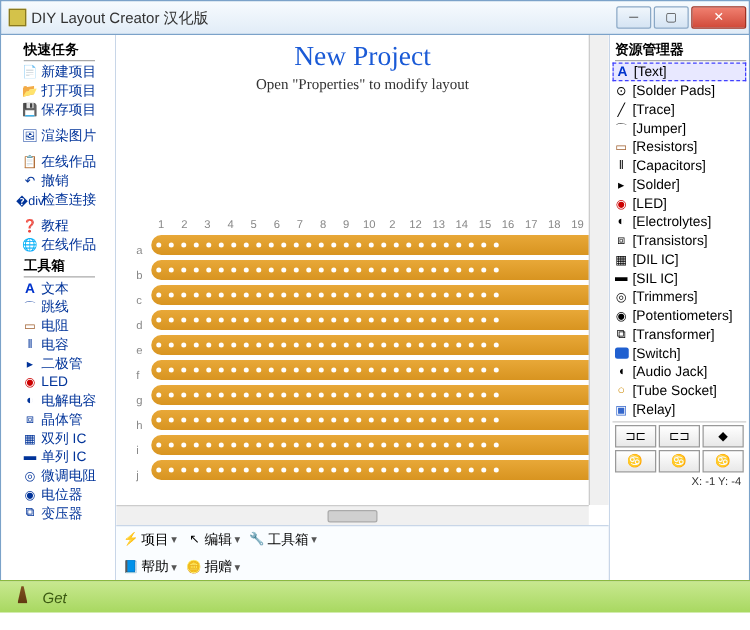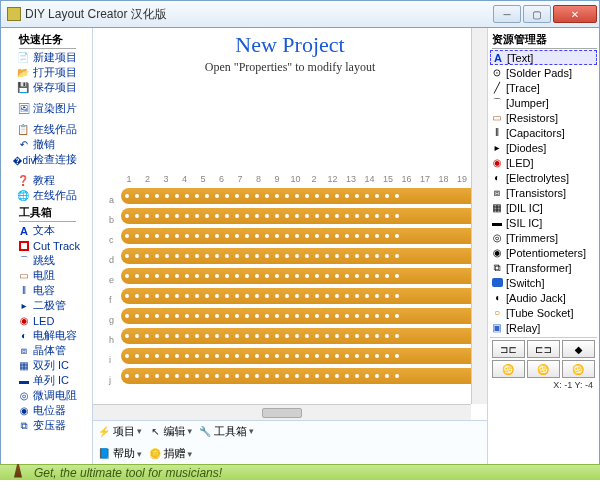--- a/index.html
+++ b/index.html
@@ -47,21 +47,21 @@
 .tb-lbl { font-size:11px; color:#000; }
 .dd { font-size:9px; color:#555; }
 
 
 .right-controls { padding:2px; border-top:1px solid #ccc; margin-top:2px; }
 .ctrl-row { display:flex; gap:2px; margin-bottom:2px; }
 .ctrl-btn { flex:1; height:18px; border:1px solid #999; background:linear-gradient(#fff,#e8e8e8); font-size:10px; display:flex; align-items:center; justify-content:center; }
 .coord { font-size:9px; text-align:right; padding-right:2px; color:#333; }
 
 
-.banner { height:16px; background:linear-gradient(#c8e890,#a8d860); border-top:1px solid #8ab840; display:flex; align-items:center; padding-left:10px; color:#3a5810; font-size:12px; font-style:italic; }
+.banner { height:26px; background:linear-gradient(#c8e890,#a8d860); border-top:1px solid #8ab840; display:flex; align-items:center; padding-left:10px; color:#3a5810; font-size:12px; font-style:italic; }
 .banner .mic { width:16px; height:18px; margin-right:8px; position:relative; }
 .banner .mic::before { content:""; position:absolute; left:4px; top:0; width:8px; height:14px; background:linear-gradient(#805020,#603810); clip-path: polygon(40% 0, 60% 0, 100% 100%, 0 100%); }
 .banner b { font-weight:bold; }
 
 
 .status { height:14px; border:1px solid #7ba2c9; border-top:none; background:#f4f8fc; font-size:9px; color:#333; display:flex; justify-content:flex-end; align-items:center; padding-right:6px; gap:8px;margin-top:24px; }
 
 
 .i-blue-a { color:#0033cc; font-weight:bold; font-size:11px; }
 .i-red-sq { width:10px; height:10px; border:2px solid #d00; }
@@ -126,26 +126,20 @@
           <span>在线作品</span>
         </div>
       </div>
     <div class="section-title">工具箱</div>
     <div id="tool-list">
         <div class="item">
           <span class="ic">
             <span class="i-blue-a">A</span>
           </span>
           <span>文本</span>
-        </div>
-        <div class="item">
-          <span class="ic">
-            <span class="i-red-sq"></span>
-          </span>
-          <span>Cut Track</span>
         </div>
         <div class="item">
           <span class="ic">⌒</span>
           <span>跳线</span>
         </div>
         <div class="item">
           <span class="ic" style="color: rgb(160, 96, 48);">▭</span>
           <span>电阻</span>
         </div>
         <div class="item">
@@ -590,21 +584,21 @@
         <div class="item">
           <span class="ic" style="color: rgb(160, 96, 48);">▭</span>
           <span>[Resistors]</span>
         </div>
         <div class="item">
           <span class="ic">‖</span>
           <span>[Capacitors]</span>
         </div>
         <div class="item">
           <span class="ic">▸</span>
-          <span>[Diodes]</span>
+          <span>[Solder]</span>
         </div>
         <div class="item">
           <span class="ic" style="color: rgb(204, 0, 0);">◉</span>
           <span>[LED]</span>
         </div>
         <div class="item">
           <span class="ic">◐</span>
           <span>[Electrolytes]</span>
         </div>
         <div class="item">
@@ -662,19 +656,18 @@
           <div class="ctrl-btn">♋</div>
         </div>
       <div class="coord">X: -1 Y: -4</div>
     </div>
   </div>
 </div>
 
 <div class="banner">
   <span class="mic"></span>
   <span>Get </span>
-  <span>, the ultimate tool for musicians!</span>
 </div>
 
 <div class="status">
   <span>Reveal: OFF</span>
   <span>X: -1 Y: -4</span>
 </div>
 
 </body></html>

